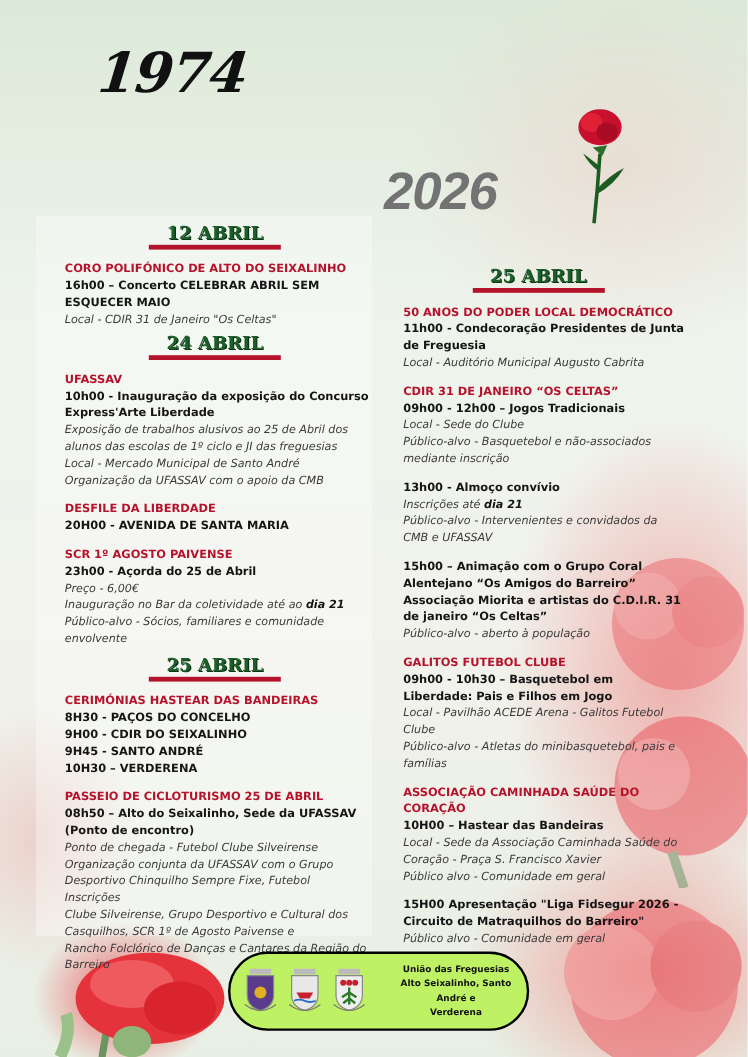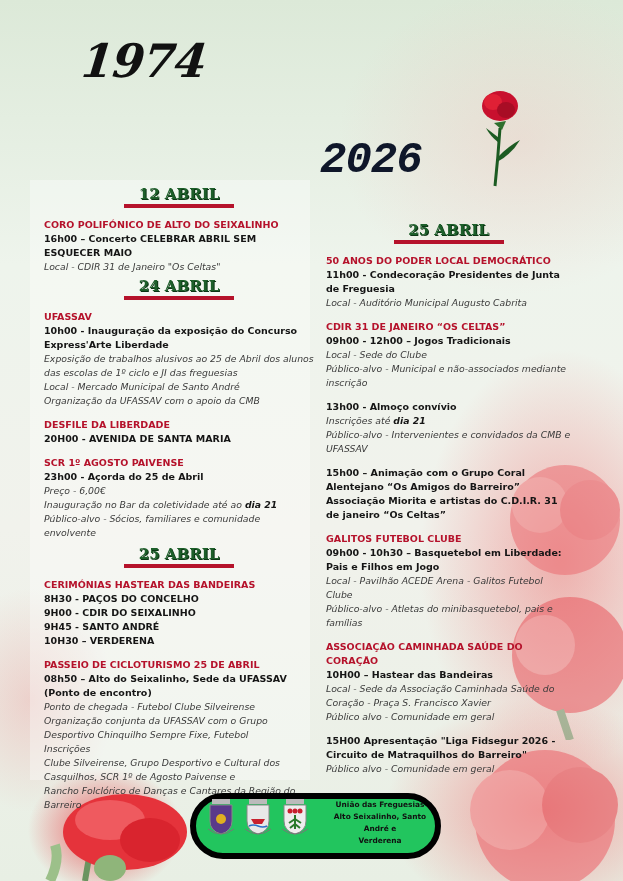--- a/index.html
+++ b/index.html
@@ -27,48 +27,48 @@
     transform: skewX(-6deg);
   }
   .title {
     position: absolute; left: 128px; top: 80px;
     font-family: "DejaVu Serif", serif; font-weight: bold;
     font-size: 54px; color: #b5122b; letter-spacing: -2px;
     text-shadow: 3px 4px 0 #7a1a22;
   }
   .year-new {
     position: absolute; left: 320px; top: 135px;
-    font-family: Liberation Mono, monospace; font-weight: bold; font-style: italic;
-    font-size: 44px; color: #0f172a; letter-spacing: -1px;
+    font-family: Liberation Sans, sans-serif; font-weight: bold; font-style: italic;
+    font-size: 44px; color: #737373; letter-spacing: -1px;
   }
   .carnation-top { position: absolute; left: 478px; top: 88px; }
 
   .col { position: absolute; }
   .col-left { left: 44px; top: 186px; width: 270px; }
   .col-right { left: 326px; top: 222px; width: 245px; }
 
   .date-head {
     display: block; width: 110px; margin: 0 auto 10px auto; text-align: center;
     font-family: "DejaVu Serif", serif; font-weight: bold; font-size: 15px;
     color: #1d5f2a; line-height: 17px;
     text-shadow: 1px 1px 0 #0c3515;
     border-bottom: 4px solid #b5122b; padding-bottom: 1px;
   }
-  .section { margin-bottom: 10px; }
+  .section { margin-bottom: 10px; margin-left: 10px; }
   .org {
     color: #b5122b; font-weight: bold; font-size: 9.5px; line-height: 14px;
   }
   .bold { color: #151515; font-weight: bold; font-size: 9.5px; line-height: 14px; }
   .txt { color: #3a3a3a; font-size: 9.3px; line-height: 14px; font-style: italic; }
   .txt b { color: #151515; }
 
   .footer-box {
     position: absolute; left: 190px; top: 793px; width: 251px; height: 66px;
-    border: 6px solid #000000; border-radius: 33px; background: #22c55e;
-    display: flex; align-items: flex-start; padding-left: 10px;
+    border: 2px solid #000000; border-radius: 33px; background: #bef264;
+    display: flex; align-items: center; padding-left: 10px;
   }
   .crest { width: 30px; height: 38px; margin-right: 7px; position: relative; }
   .footer-text {
     font-weight: bold; font-size: 7.4px; line-height: 12px; text-align: center;
     color: #111; margin-left: 8px; flex: 1;
   }
   .carnation-bl { position: absolute; left: 40px; top: 790px; }
   .carnation-r1 { position: absolute; left: 495px; top: 460px; opacity: 0.55; }
   .carnation-r2 { position: absolute; left: 500px; top: 590px; opacity: 0.55; }
   .carnation-r3 { position: absolute; left: 455px; top: 750px; opacity: 0.6; }
@@ -167,29 +167,30 @@
   <span class="date-head">25 ABRIL</span>
   <div class="section">
     <div class="org">50 ANOS DO PODER LOCAL DEMOCRÁTICO</div>
     <div class="bold">11h00 - Condecoração Presidentes de Junta de Freguesia</div>
     <div class="txt">Local - Auditório Municipal Augusto Cabrita</div>
   </div>
   <div class="section">
     <div class="org">CDIR 31 DE JANEIRO “OS CELTAS”</div>
     <div class="bold">09h00 - 12h00 – Jogos Tradicionais</div>
     <div class="txt">Local - Sede do Clube</div>
-    <div class="txt">Público-alvo - Municipal e não-associados mediante inscrição</div>
+    <div class="txt">Público-alvo - Basquetebol e não-associados mediante inscrição</div>
   </div>
   <div class="section">
     <div class="bold">13h00 - Almoço convívio</div>
     <div class="txt"><span>Inscrições até</span> <b>dia 21</b></div>
     <div class="txt">Público-alvo - Intervenientes e convidados da CMB e UFASSAV</div>
   </div>
   <div class="section">
     <div class="bold">15h00 – Animação com o Grupo Coral Alentejano “Os Amigos do Barreiro” Associação Miorita e artistas do C.D.I.R. 31 de janeiro “Os Celtas”</div>
+    <div class="txt">Público-alvo - aberto à população</div>
   </div>
   <div class="section">
     <div class="org">GALITOS FUTEBOL CLUBE</div>
     <div class="bold">09h00 - 10h30 – Basquetebol em Liberdade: Pais e Filhos em Jogo</div>
     <div class="txt">Local - Pavilhão ACEDE Arena - Galitos Futebol Clube</div>
     <div class="txt">Público-alvo - Atletas do minibasquetebol, pais e famílias</div>
   </div>
   <div class="section">
     <div class="org">ASSOCIAÇÃO CAMINHADA SAÚDE DO CORAÇÃO</div>
     <div class="bold">10H00 – Hastear das Bandeiras</div>

